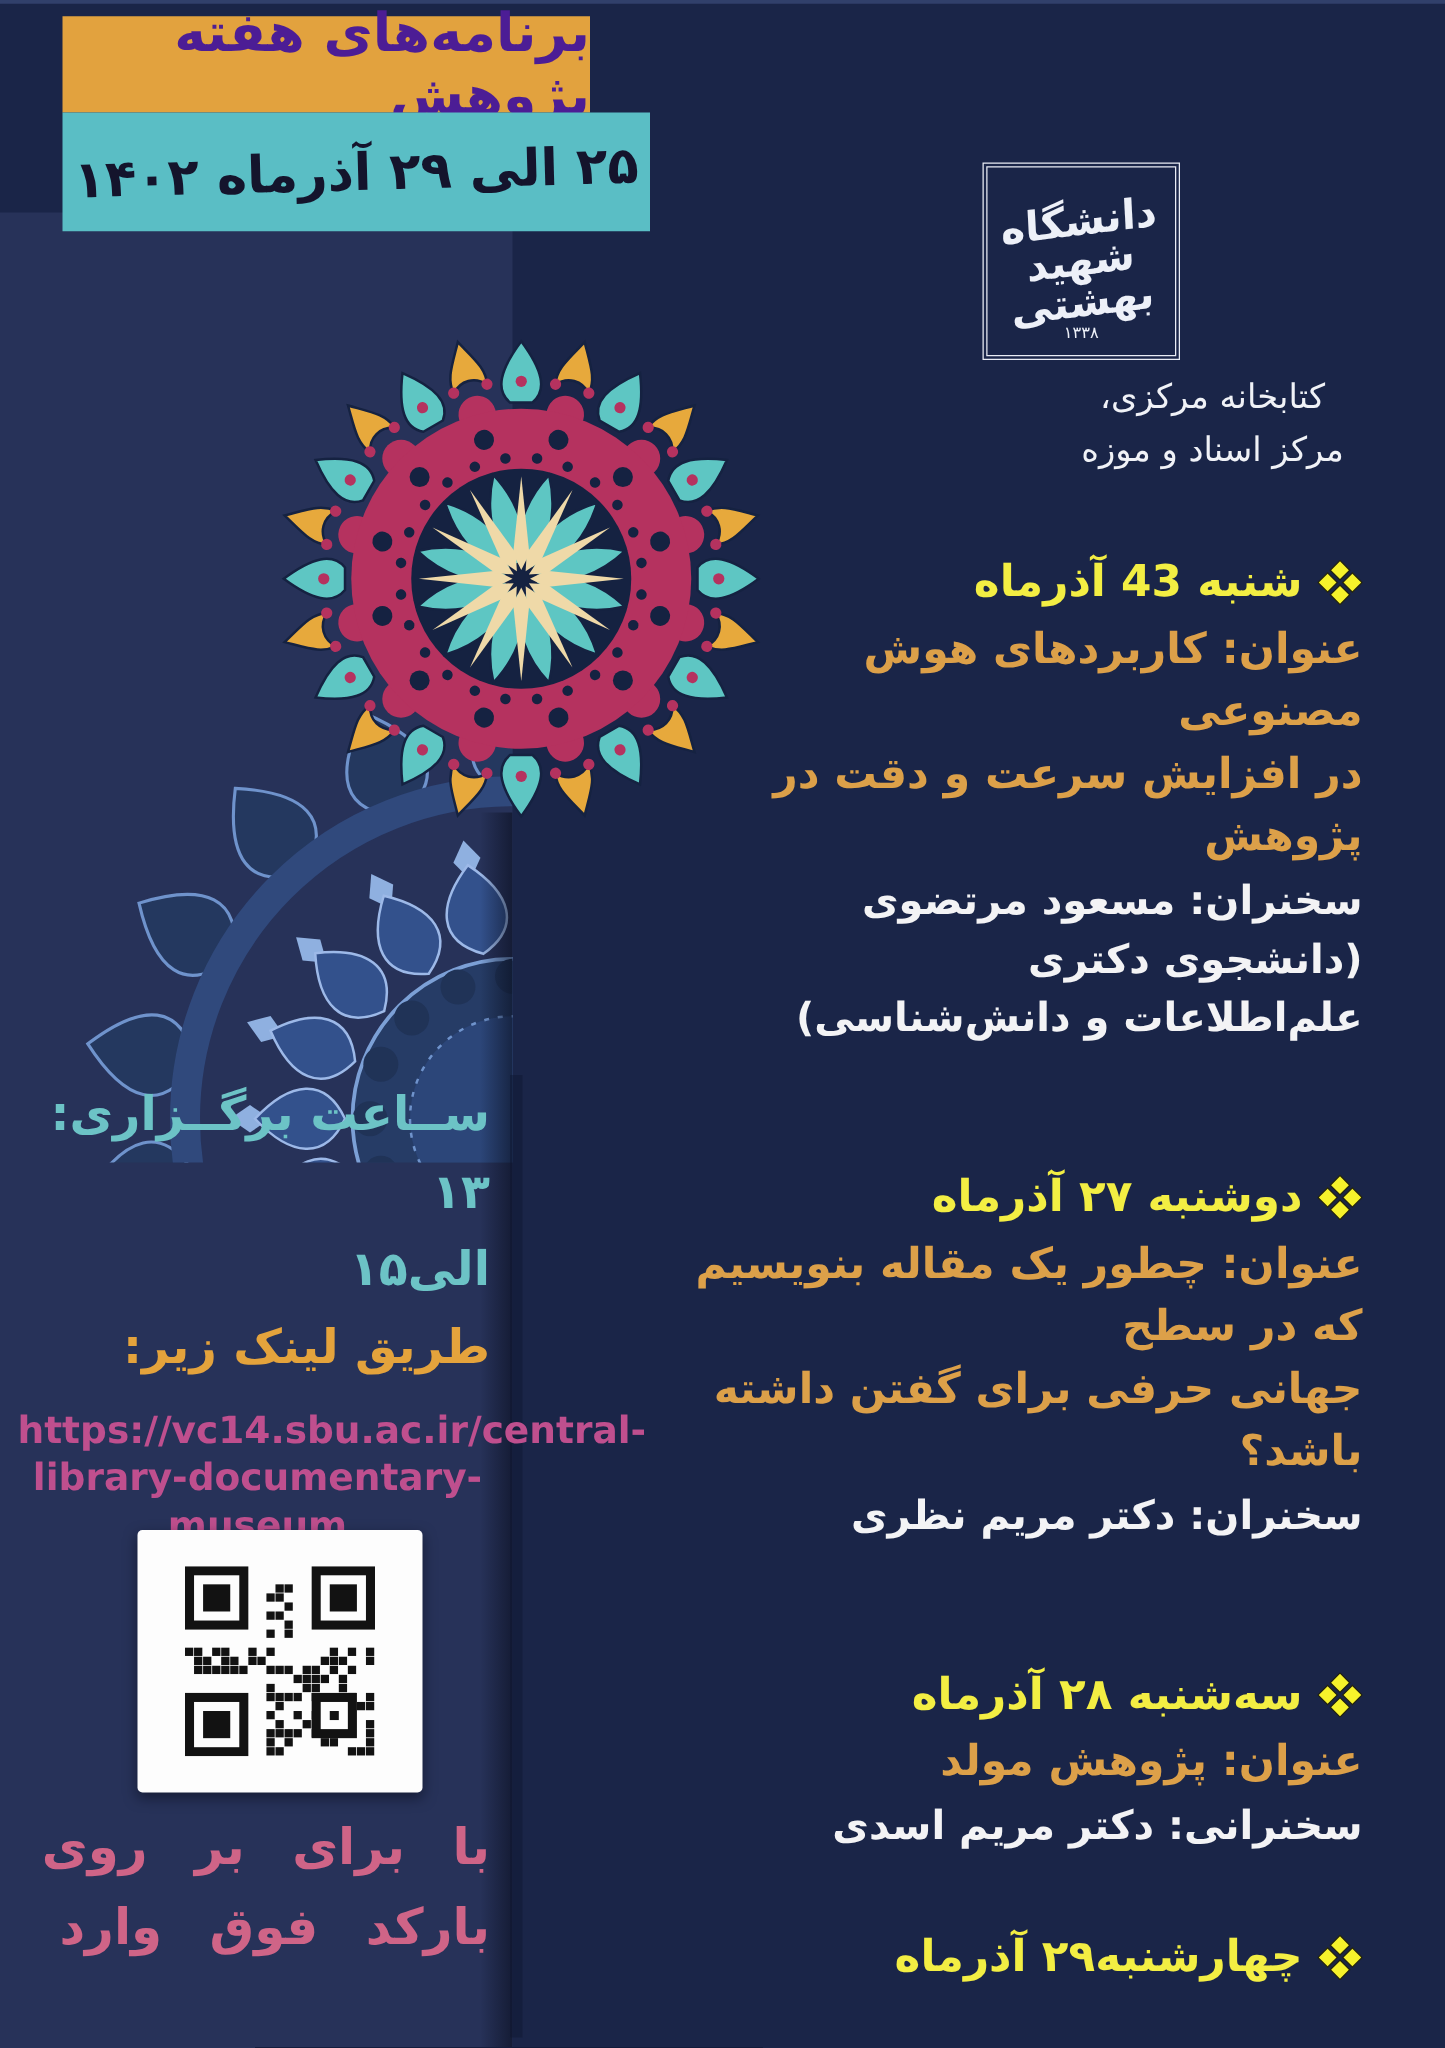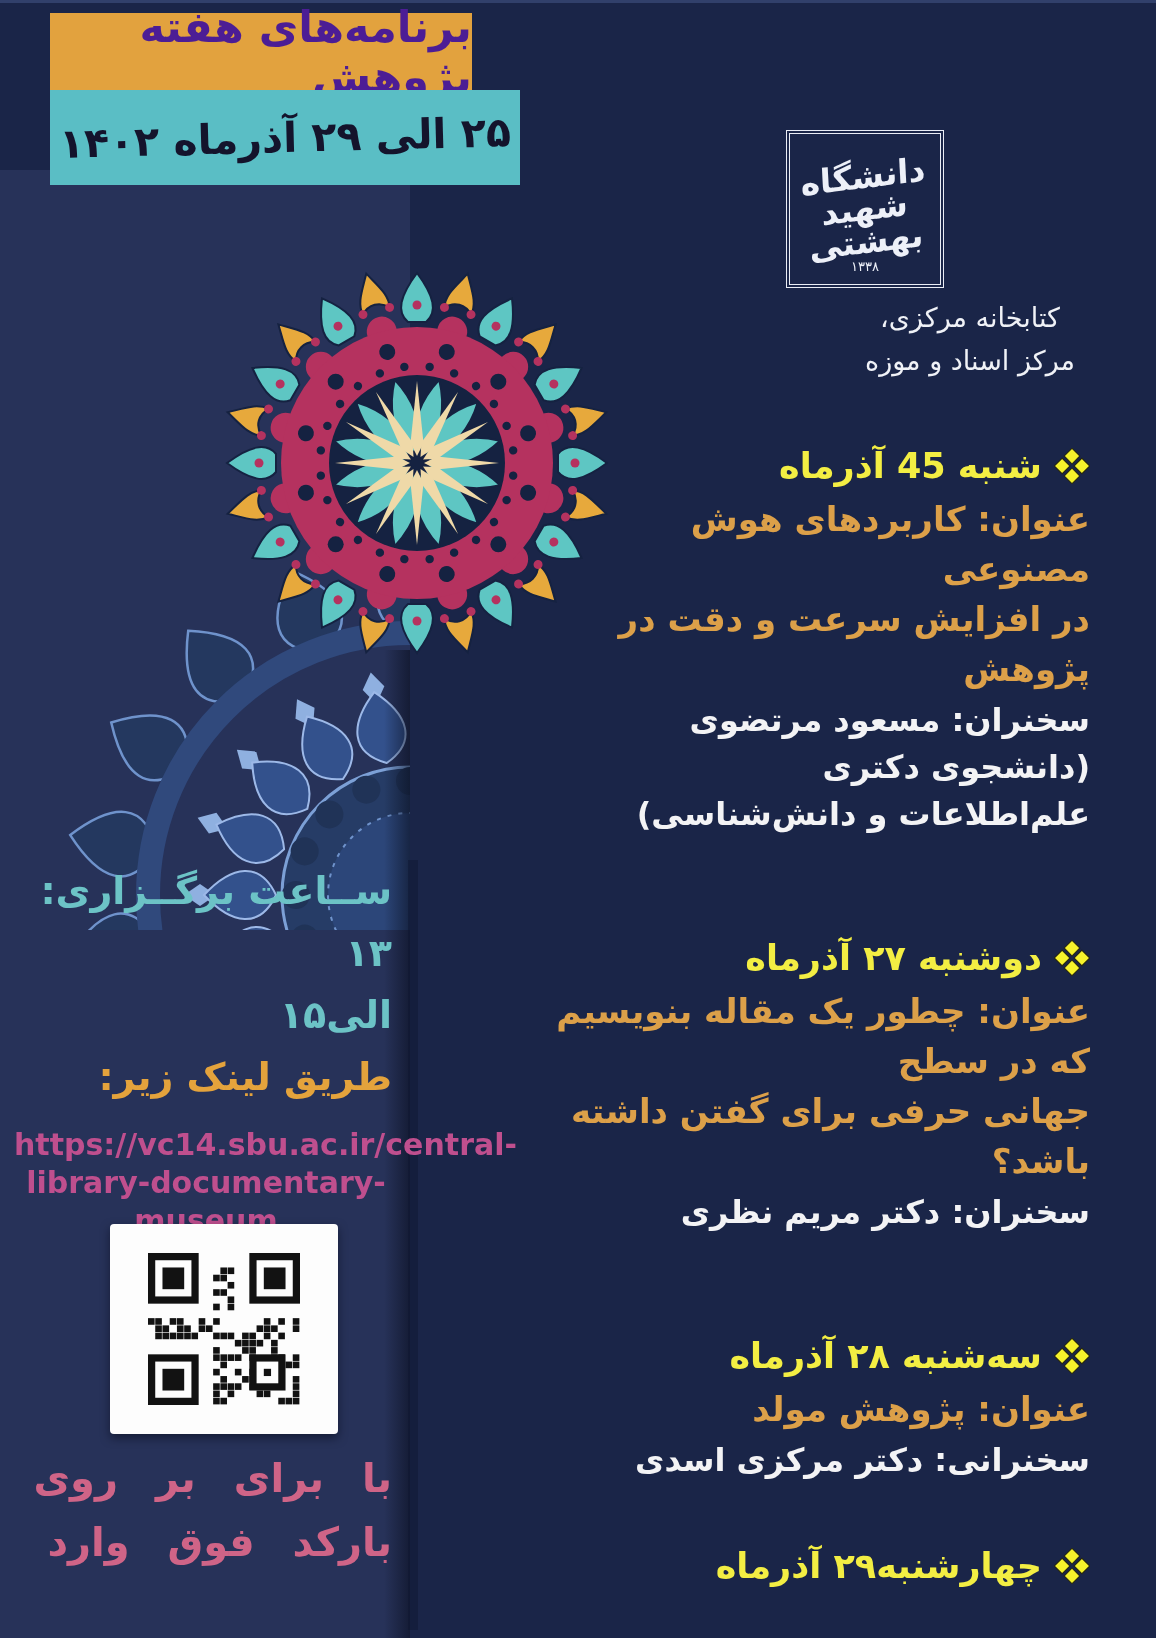--- a/index.html
+++ b/index.html
@@ -348,21 +348,21 @@
     <div class="event">
       <div class="event-head">
         <svg class="diamond-icon" viewBox="-18 -18 36 36">
           <g transform="rotate(45)" fill="#f6f22b" stroke="#22220e" stroke-width="1">
             <rect x="-12.5" y="-12.5" width="11" height="11"></rect>
             <rect x="1.5" y="-12.5" width="11" height="11"></rect>
             <rect x="-12.5" y="1.5" width="11" height="11"></rect>
             <rect x="1.5" y="1.5" width="11" height="11"></rect>
           </g>
         </svg>
-        <span class="event-day">شنبه 45 آذرماه</span>
+        <span class="event-day">شنبه 43 آذرماه</span>
       </div>
       <div class="event-title">عنوان: کاربردهای هوش مصنوعی
 در افزایش سرعت و دقت در
 پژوهش</div>
       <div class="event-speaker">سخنران: مسعود مرتضوی (دانشجوی دکتری
 علم‌اطلاعات و دانش‌شناسی)</div>
     </div>
 
     <div class="event">
       <div class="event-head">
@@ -387,21 +387,21 @@
           <g transform="rotate(45)" fill="#f6f22b" stroke="#22220e" stroke-width="1">
             <rect x="-12.5" y="-12.5" width="11" height="11"></rect>
             <rect x="1.5" y="-12.5" width="11" height="11"></rect>
             <rect x="-12.5" y="1.5" width="11" height="11"></rect>
             <rect x="1.5" y="1.5" width="11" height="11"></rect>
           </g>
         </svg>
         <span class="event-day">سه‌شنبه ۲۸ آذرماه</span>
       </div>
       <div class="event-title">عنوان: پژوهش مولد</div>
-      <div class="event-speaker">سخنرانی: دکتر مرکزی اسدی</div>
+      <div class="event-speaker">سخنرانی: دکتر مریم اسدی</div>
     </div>
 
     <div class="event">
       <div class="event-head">
         <svg class="diamond-icon" viewBox="-18 -18 36 36">
           <g transform="rotate(45)" fill="#f6f22b" stroke="#22220e" stroke-width="1">
             <rect x="-12.5" y="-12.5" width="11" height="11"></rect>
             <rect x="1.5" y="-12.5" width="11" height="11"></rect>
             <rect x="-12.5" y="1.5" width="11" height="11"></rect>
             <rect x="1.5" y="1.5" width="11" height="11"></rect>

